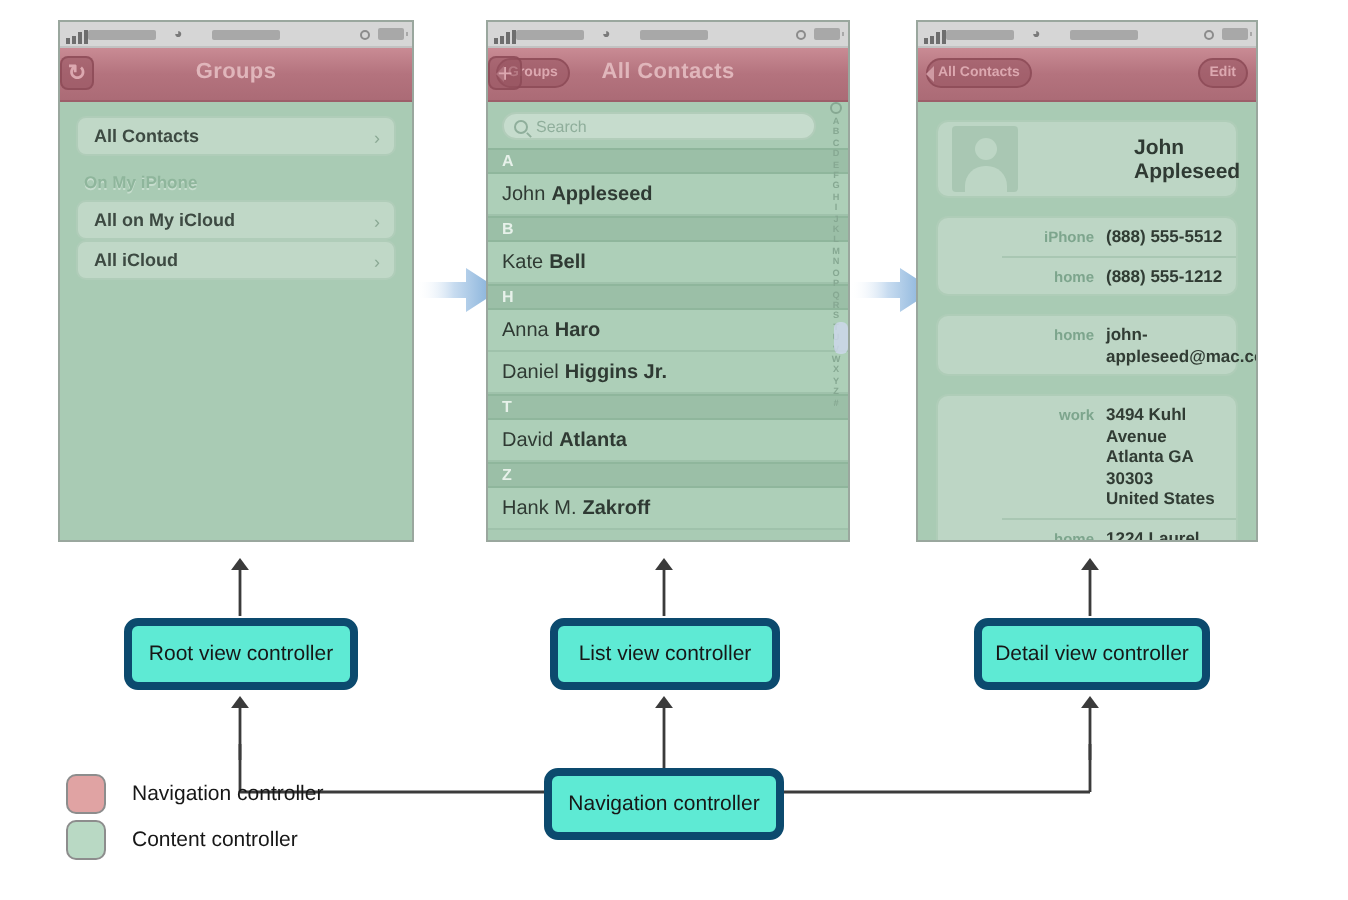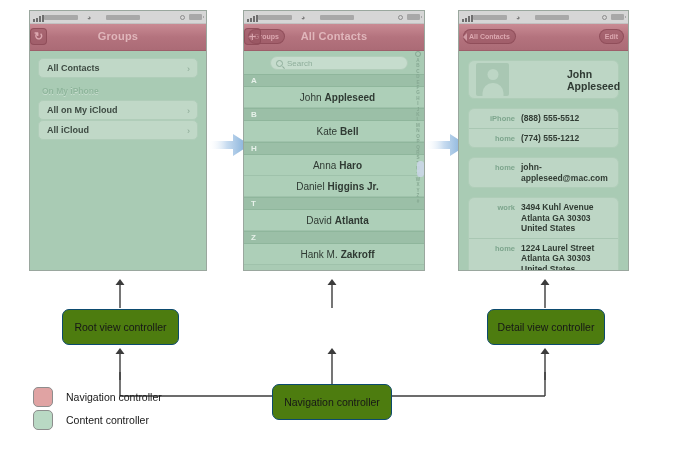--- a/index.html
+++ b/index.html
@@ -52,60 +52,60 @@
   
   .body1{padding:7px 8px 0 8px;}
   .grp-head{font-size:8.5px;font-weight:bold;color:#8fb69c;margin:8px 0 4px 4px;
             text-shadow:0 1px 0 rgba(255,255,255,.35);}
   .cell{position:relative;background:#c0d8c7;border:1px solid #b0cdb9;
         border-radius:5px;height:20px;display:flex;align-items:center;
         padding:0 8px;font-size:9px;font-weight:bold;color:#3d4a42;box-sizing:border-box;}
   .cell .chev{position:absolute;right:7px;top:5px;font-size:9px;color:#8aa894;font-weight:normal;}
 
   
-  .searchwrap{padding:5px 16px 4px 7px;margin-left:19px;}
+  .searchwrap{padding:5px 16px 4px 7px;}
   .searchbox{position:relative;height:14px;background:#c6dccd;border:1px solid #b2cdba;
              border-radius:7px;display:flex;align-items:center;padding-left:16px;
              font-size:8px;color:#8fae9b;box-sizing:border-box;}
   .searchbox .mag{position:absolute;left:5px;top:3px;width:5px;height:5px;border:1px solid #8fae9b;border-radius:50%;}
   .searchbox .mag:after{content:"";position:absolute;right:-3px;bottom:-2px;width:3px;height:1px;background:#8fae9b;transform:rotate(45deg);}
   .sect{height:11px;background:#9bbfa7;border-top:1px solid #8fb69c;border-bottom:1px solid #8fb69c;
         display:flex;align-items:center;padding-left:7px;font-size:8px;font-weight:bold;color:#e7f1ea;}
   .crow{height:20px;display:flex;align-items:center;padding-left:7px;
-        font-size:10px;color:#2f3a33;border-bottom:1px solid #9fc2ab;background:#adcfb8;justify-content:center;}
+        font-size:10px;color:#2f3a33;border-bottom:1px solid #9fc2ab;background:#adcfb8;}
   .crow b{font-weight:bold;margin-left:3px;}
   .indexbar{position:absolute;right:0;top:38px;bottom:0;width:12px;
             display:flex;flex-direction:column;align-items:center;
             padding-top:2px;font-size:4.6px;line-height:5.4px;color:#86a892;font-weight:bold;}
   .indexbar .ixsearch{width:4px;height:4px;border:1px solid #86a892;border-radius:50%;margin-bottom:1px;}
   .scrollthumb{position:absolute;right:0px;top:150px;width:7px;height:16px;
                background:#ccd7ea;border-radius:3px;opacity:.85;}
 
   
   .body3{padding:9px 9px 0 9px;}
   .d-card{background:#bdd6c5;border:1px solid #afcdb8;border-radius:6px;margin-bottom:9px;}
   .d-hdr{display:flex;align-items:center;padding:2px 7px;gap:48px;}
   .avatar{width:33px;height:33px;background:#a9c7b3;border-radius:2px;position:relative;flex:0 0 auto;}
   .avatar .head{position:absolute;left:50%;top:6px;transform:translateX(-50%);
                 width:11px;height:11px;border-radius:50%;background:#bdd6c5;}
   .avatar .torso{position:absolute;left:50%;bottom:0;transform:translateX(-50%);
                  width:21px;height:13px;border-radius:10px 10px 0 0;background:#bdd6c5;}
   .d-name{margin-left:10px;font-size:10.5px;font-weight:bold;color:#2f3a33;}
-  .d-row{display:flex;padding:4px 6px;border-top:1px solid #a9c7b3;}
+  .d-row{display:flex;padding:4px 6px;border-top:1px solid #a9c7b3;margin-left:32px;}
   .d-row:first-child{border-top:none;}
   .d-lab{width:40px;text-align:right;flex:0 0 auto;font-size:7.5px;font-weight:bold;
          color:#7da58d;padding-top:1px;padding-right:6px;}
   .d-val{font-size:8.5px;font-weight:bold;color:#313c34;line-height:10.5px;}
 
   
   .bigarrow{position:absolute;top:133px;width:44px;height:24px;}
   .bigarrow svg{display:block;}
 
   
-  .dbox{position:absolute;height:36px;background:#4d7c0f;border:1px solid #0c4a6e;
+  .dbox{position:absolute;height:36px;background:#5eead4;border:4px solid #0c4a6e;
         border-radius:7px;display:flex;align-items:center;justify-content:center;
         font-size:10.5px;color:#171717;box-sizing:border-box;}
 
   
   .legend{position:absolute;left:33px;top:385px;}
   .lrow{display:flex;align-items:center;height:23px;}
   .swatch{width:20px;height:20px;border-radius:5px;border:1px solid #8d8d8d;box-sizing:border-box;}
   .ltext{margin-left:13px;font-size:10.5px;color:#171717;}
 
   .connectors{position:absolute;left:0;top:0;width:674px;height:450px;pointer-events:none;}
@@ -305,21 +305,21 @@
         </div>
       </div>
 
       <div class="d-card">
         <div class="d-row">
           <div class="d-lab">iPhone</div>
           <div class="d-val">(888) 555-5512</div>
         </div>
         <div class="d-row">
           <div class="d-lab">home</div>
-          <div class="d-val">(774) 555-1212</div>
+          <div class="d-val">(888) 555-1212</div>
         </div>
       </div>
 
       <div class="d-card">
         <div class="d-row">
           <div class="d-lab">home</div>
           <div class="d-val">john-appleseed@mac.com</div>
         </div>
       </div>
 
@@ -356,20 +356,21 @@
       <polyline points="120,396 120,372"></polyline>
       <line x1="120" y1="380" x2="120" y2="350" marker-end="url(#ah)"></line>
       <polyline points="545,396 545,372"></polyline>
       <line x1="545" y1="380" x2="545" y2="350" marker-end="url(#ah)"></line>
       <line x1="120" y1="396" x2="545" y2="396"></line>
       <line x1="332" y1="384" x2="332" y2="350" marker-end="url(#ah)"></line>
     </g>
   </svg>
 
   <div class="dbox" style="left:62px;top:309px;width:117px;">Root view controller</div>
+  <div class="dbox" style="left:275px;top:309px;width:115px;">List view controller</div>
   <div class="dbox" style="left:487px;top:309px;width:118px;">Detail view controller</div>
   <div class="dbox" style="left:272px;top:384px;width:120px;">Navigation controller</div>
 
   <div class="legend">
     <div class="lrow">
       <span class="swatch" id="sw0" style="background: rgb(224, 163, 163);"></span>
       <span class="ltext">Navigation controller</span>
     </div>
     <div class="lrow">
       <span class="swatch" id="sw1" style="background: rgb(185, 217, 196);"></span>

